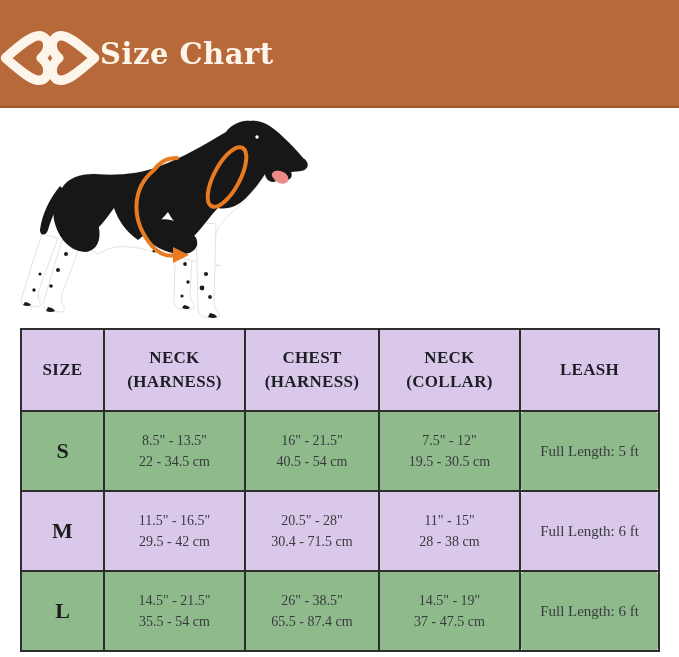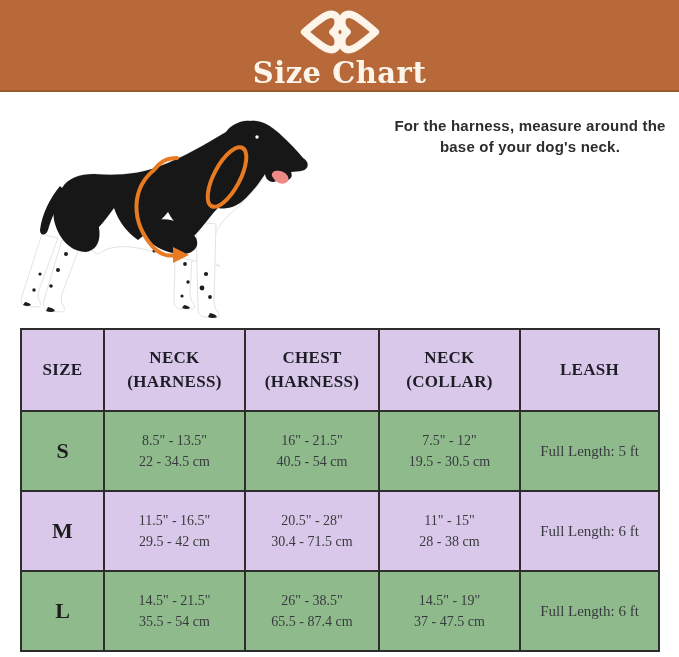--- a/index.html
+++ b/index.html
@@ -1,23 +1,23 @@
 <!DOCTYPE html>
 <html><head>
 <meta charset="utf-8">
 <style>
   * { margin:0; padding:0; box-sizing:border-box; }
   html,body { width:679px; height:657px; background:#ffffff; overflow:hidden;
               font-family:"Liberation Sans","DejaVu Sans",sans-serif; }
   body { position:relative; }
 
   
-  .header-band { position:absolute; left:0; top:0; width:679px; height:92px;
+  .header-band { position:absolute; left:0; top:0; width:679px; height:108px;
                  background:#b7693a; border-bottom:2px solid #9d592d;
-                 display:flex; flex-direction:column; align-items:center; }
+                 display:flex; flex-direction:row; align-items:center; }
   .logo-svg { margin-top:9px; display:block; }
   .header-title { margin-top:1px; font-family:"DejaVu Serif","Liberation Serif",serif;
                   font-weight:700; font-size:29px; color:#fdf5ea; letter-spacing:0.5px; }
 
   
   .dog-wrap { position:absolute; left:14px; top:104px; width:318px; height:226px; }
 
   
   .instructions { position:absolute; left:388px; top:116px; width:284px;
                   text-align:center; color:#2d2d2d; font-size:15px;
@@ -28,21 +28,21 @@
   .table-wrap { position:absolute; left:20px; top:328px;font-family:Liberation Serif, serif; }
   table { border-collapse:collapse; table-layout:fixed; width:638px; }
   th, td { border:2px solid #2d2d2d; text-align:center; vertical-align:middle; padding:2px; }
   thead tr { height:82px; }
   tbody tr { height:80px; }
   .bg-lav { background:#dac8ea; }
   .bg-grn { background:#8fba8c; }
   th { font-size:17px; font-weight:700; color:#1d1d26; line-height:24px; letter-spacing:0.3px; }
   .size-cell { font-size:22px; font-weight:700; color:#1c1c1c; }
   .range-cell { font-size:14px; font-weight:500; color:#383b3e; line-height:21px; }
-  .leash-cell { font-size:15px; font-weight:500; color:#383b3e; }
+  .leash-cell { font-size:15px; font-weight:500; color:#383b3e;border-radius:6px; }
 </style>
 </head>
 <body>
 
 <div class="header-band">
   <svg class="logo-svg" width="100" height="58" viewBox="16 9 44 26">
     <path d="M12,21 C5,13 2,9 2,6 C2,3.5 4,2 6.5,2 C9,2 10.5,3.2 12,5 C13.5,3.2 15,2 17.5,2 C20,2 22,3.5 22,6 C22,9 19,13 12,21 Z" transform="translate(16,11) rotate(90 12 11)" fill="none" stroke="#fdf5ea" stroke-width="4.2" stroke-linejoin="round"></path>
     <path d="M12,21 C5,13 2,9 2,6 C2,3.5 4,2 6.5,2 C9,2 10.5,3.2 12,5 C13.5,3.2 15,2 17.5,2 C20,2 22,3.5 22,6 C22,9 19,13 12,21 Z" transform="translate(36,11) rotate(-90 12 11)" fill="none" stroke="#fdf5ea" stroke-width="4.2" stroke-linejoin="round"></path>
   </svg>
   <div class="header-title">Size Chart</div>
@@ -97,21 +97,20 @@
     </g>
 
     <ellipse cx="213" cy="73" rx="13" ry="33" transform="rotate(28 213 73)" fill="none" stroke="#e87a22" stroke-width="4" stroke-linecap="round"></ellipse>
 
     <path d="M163,54 C152,54 146,58 140,66 C118,84 116,116 138,142 C145,150 154,153 161,151" fill="none" stroke="#e87a22" stroke-width="4" stroke-linecap="round"></path>
     <polygon points="159,143 175,151 159,159" fill="#e87a22"></polygon>
   </svg>
 </div>
 
 <div class="instructions">
-  <p>For the harness, measure around the base of your dog's neck.</p>
 </div>
 
 <div class="table-wrap">
   <table>
     <colgroup>
       <col style="width:83px">
         <col style="width:141px">
         <col style="width:134px">
       <col style="width:141px">
         <col style="width:139px">

